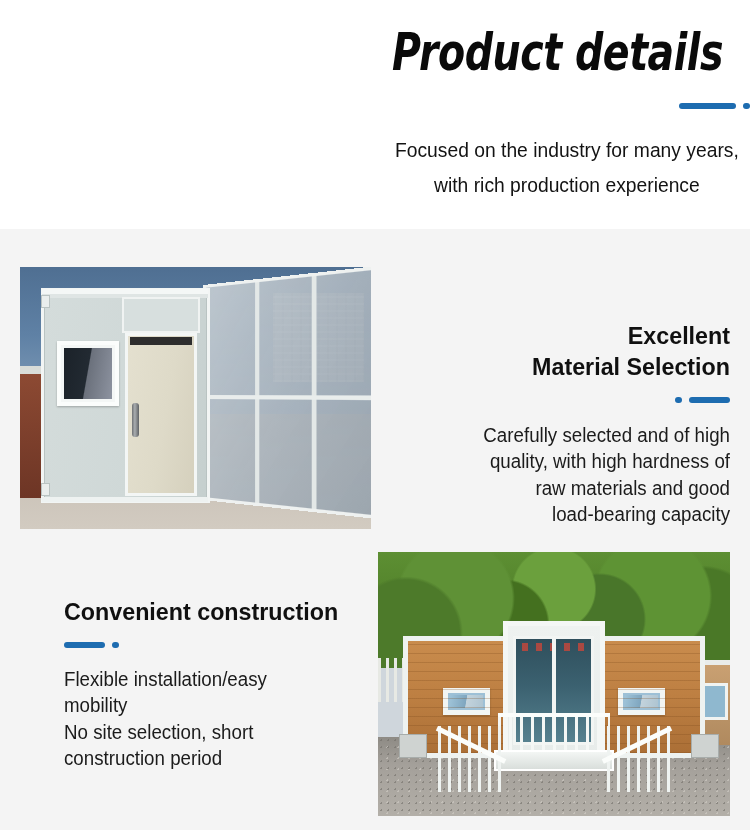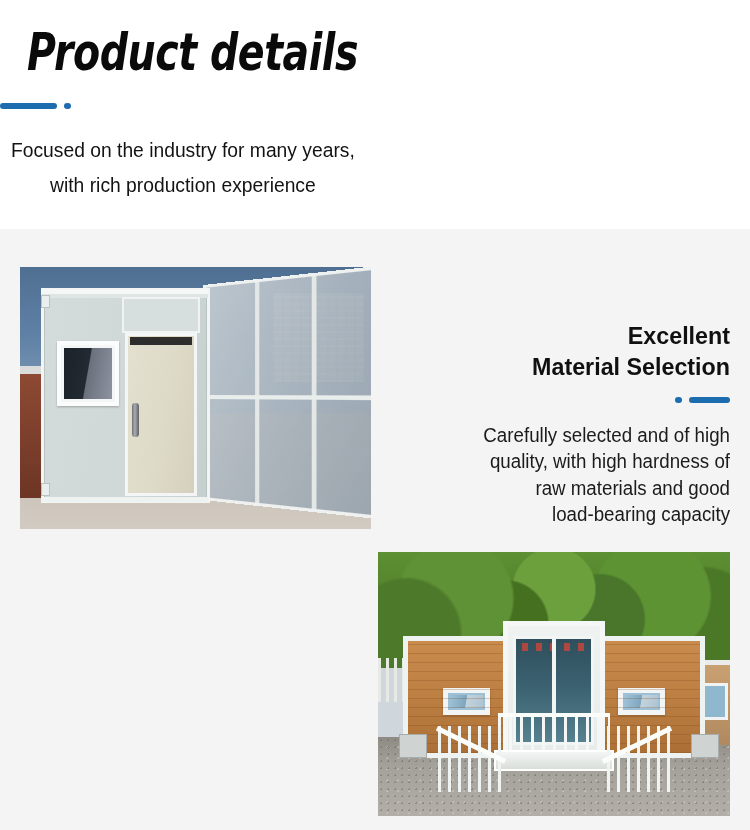--- a/index.html
+++ b/index.html
@@ -8,21 +8,21 @@
     font-family:"Liberation Sans", sans-serif;
     background:#f4f4f4;
     overflow:hidden;
     position:relative;
   }
 
   
   #header {
     position:absolute; left:0; top:0; width:750px; height:229px;
     background:#ffffff;
-    display:flex; flex-direction:column; align-items:flex-start;
+    display:flex; flex-direction:column; align-items:flex-end;
   }
   #page-title {
     margin-top:24px;
     font-family:"DejaVu Sans Condensed","Liberation Sans Narrow","Liberation Sans",sans-serif;
     font-size:51px;
     font-weight:bold;
     font-style:italic;
     letter-spacing:-0.5px;
     color:#0a0a0a;
     transform:scaleX(0.86);
@@ -360,20 +360,35 @@
       <span class="bar"></span>
     </div>
     <div class="tb-body">
       <span class="line">Carefully selected and of high</span>
       <span class="line">quality, with high hardness of</span>
       <span class="line">raw materials and good</span>
       <span class="line">load-bearing capacity</span>
     </div>
   </div>
 
+  <div class="text-block" id="block-construction">
+    <div class="tb-heading">
+      <span class="line">Convenient construction</span>
+    </div>
+    <div class="divider">
+      <span class="bar"></span>
+      <span class="dot"></span>
+    </div>
+    <div class="tb-body">
+      <span class="line">Flexible installation/easy</span>
+      <span class="line">mobility</span>
+      <span class="line">No site selection, short</span>
+      <span class="line">construction period</span>
+    </div>
+  </div>
 
   <div class="photo" id="photo-two" aria-label="Wooden expandable container house with white frame, glass doors, deck and stairs on gravel">
     <div class="scene">
       <div class="p2-sky"></div>
       <div class="p2-trees"></div>
       <div class="p2-ground"></div>
       <div class="p2-fence"></div>
       <div class="p2-neighbor"></div>
       <div class="p2-body">
         <div class="p2-win-l"></div>

